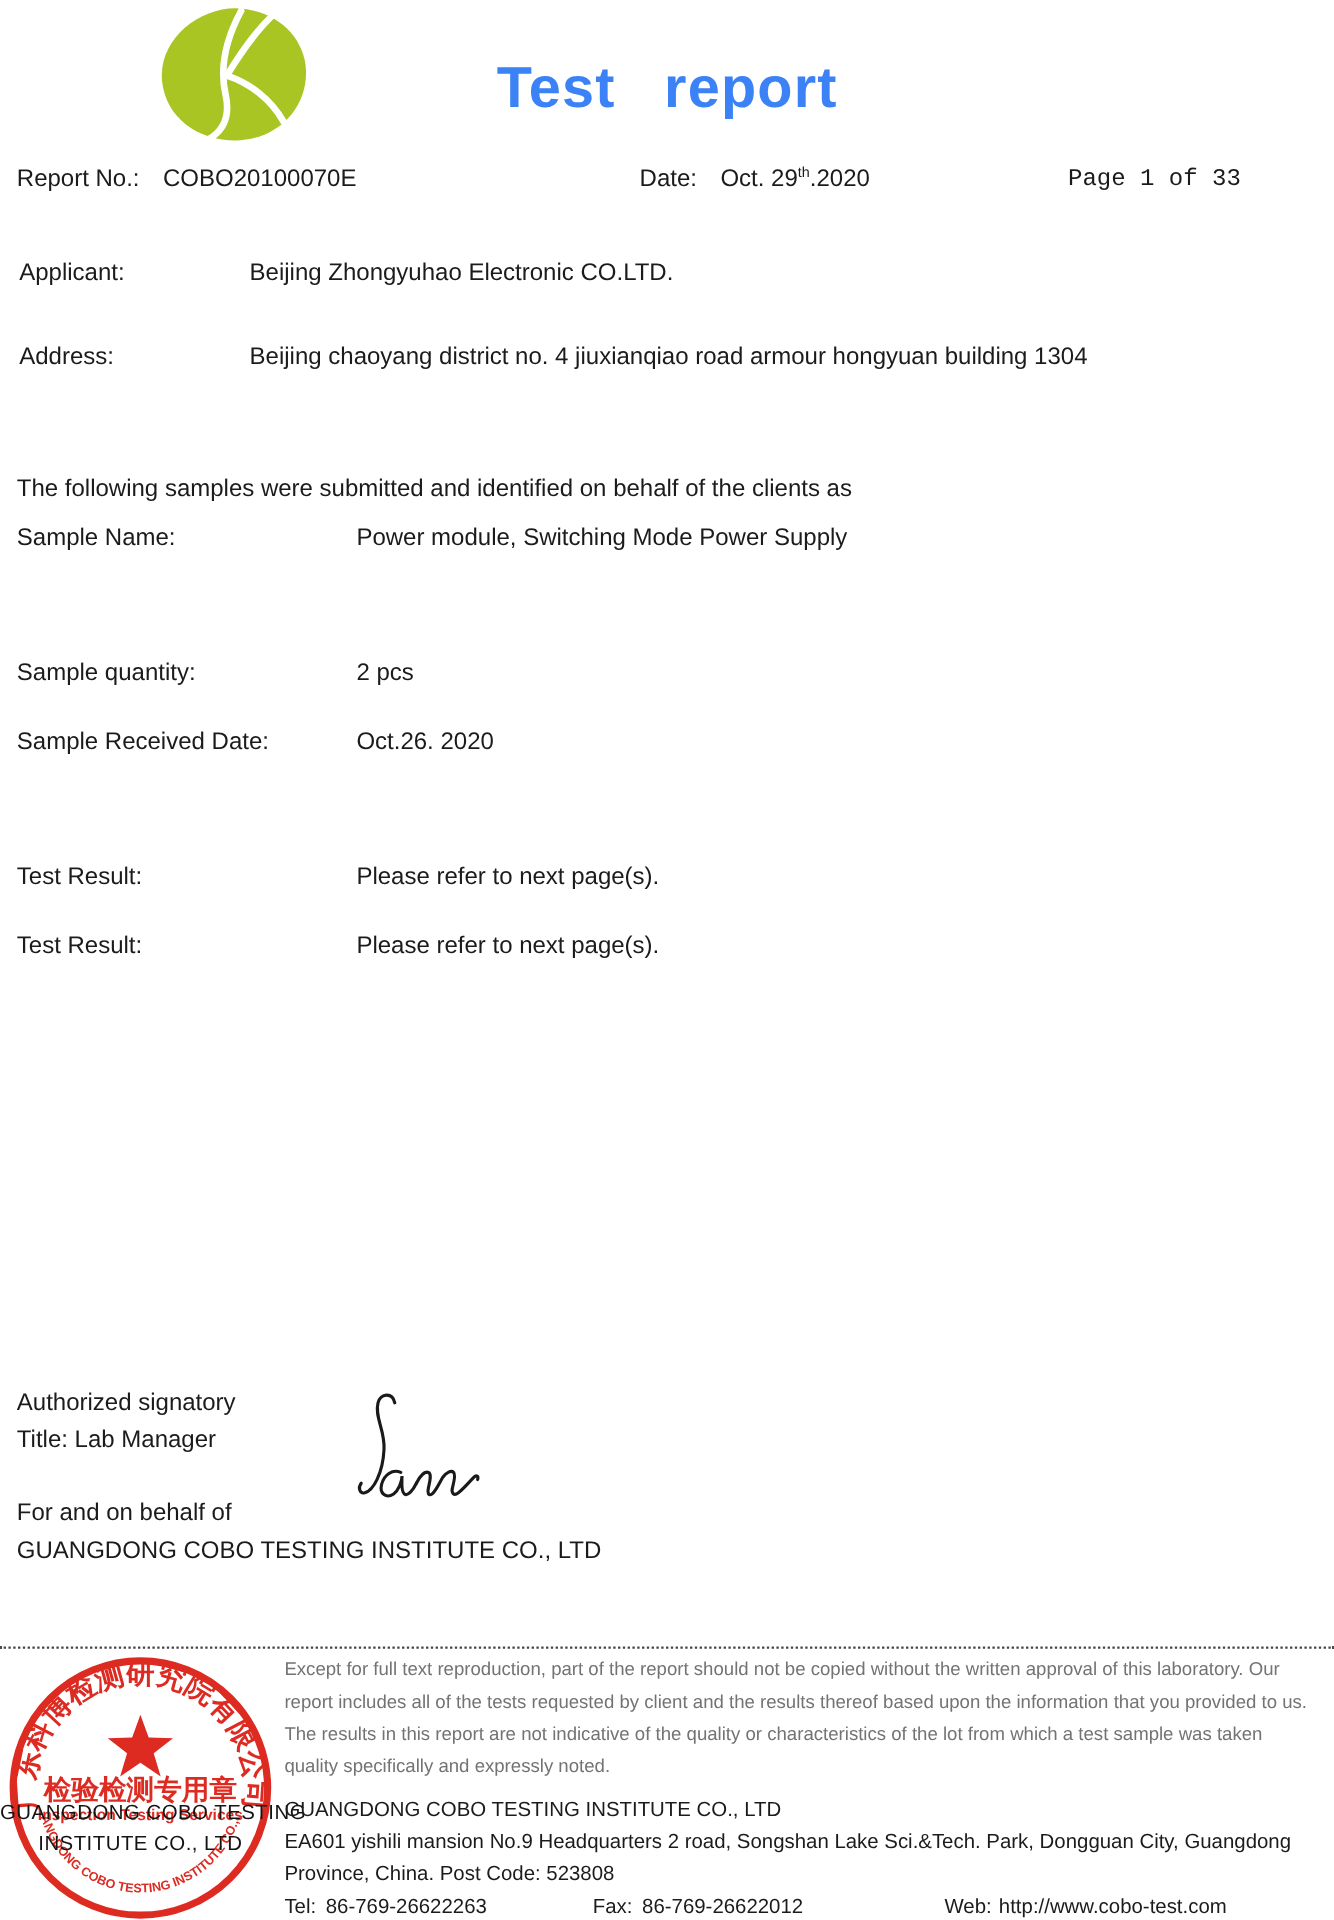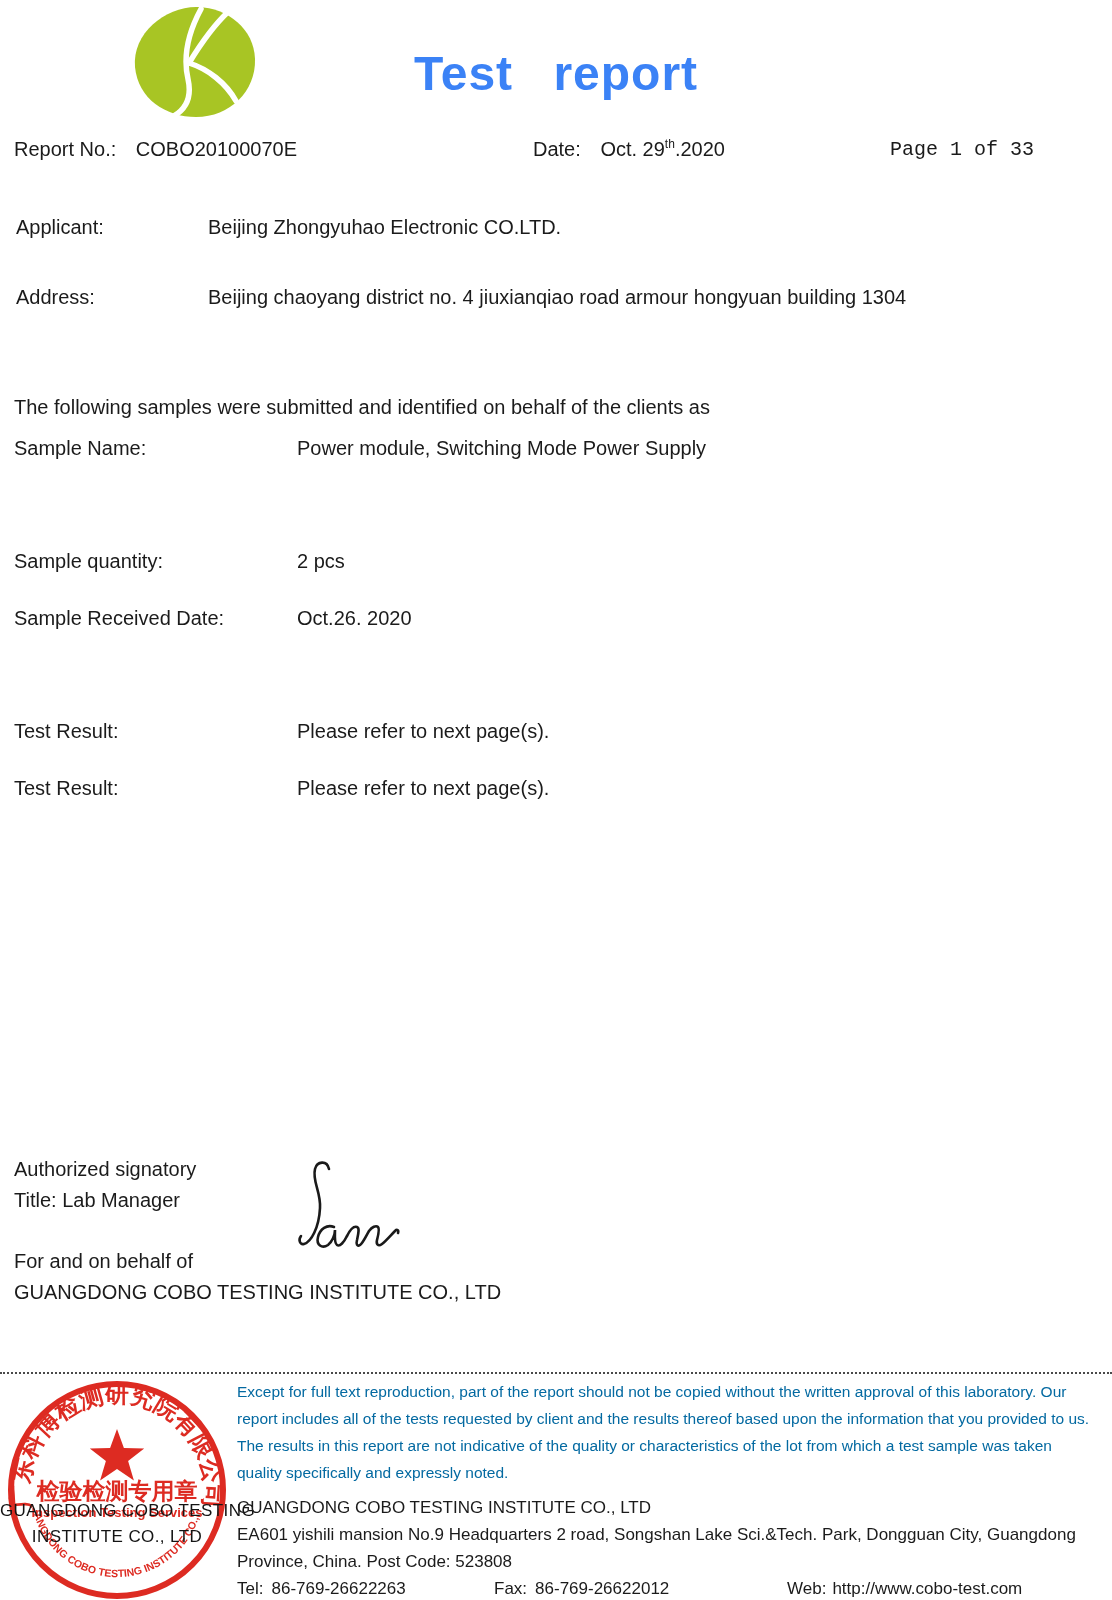--- a/index.html
+++ b/index.html
@@ -46,21 +46,21 @@
   .stamp-overlay {
     left:0; top:1498px; width:234px;
     text-align:center;
     font-size:17px; line-height:26px;
     color:#141414; letter-spacing:0.4px;
     white-space:nowrap;
   }
 
   
   .footer-block { left:237px; top:1378px; width:875px; }
-  .disc { font-size:15.5px; line-height:27px; white-space:nowrap; color:#0369a1; }
+  .disc { font-size:15.5px; line-height:27px; white-space:nowrap; color:#737373; }
   .fcompany { font-size:17px; line-height:27px; margin-top:8px; white-space:nowrap; }
   .faddr { font-size:17px; line-height:27px; white-space:nowrap; }
   .contact { position:relative; height:27px; font-size:17px; line-height:27px; }
   .contact .tel { position:absolute; left:0; }
   .contact .fax { position:absolute; left:257px; }
   .contact .web { position:absolute; left:550px; }
   sup { font-size:12px; vertical-align:super; line-height:0; }
 </style>
 </head>
 <body>

